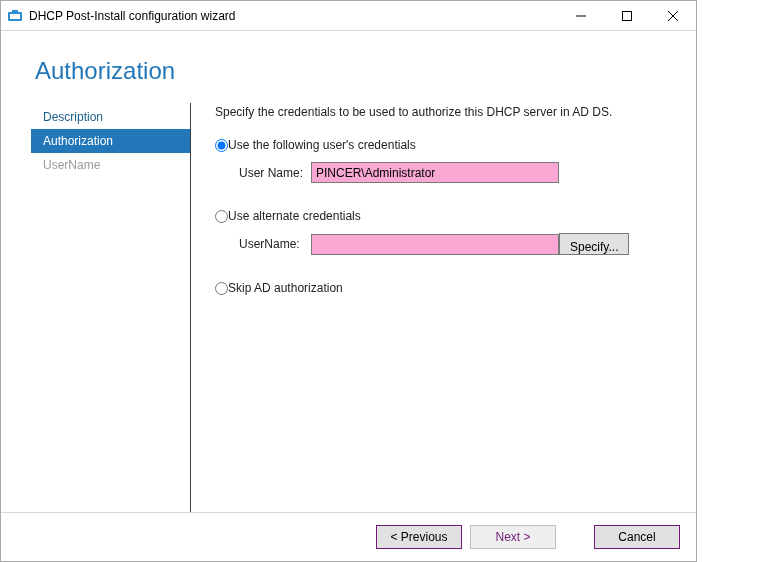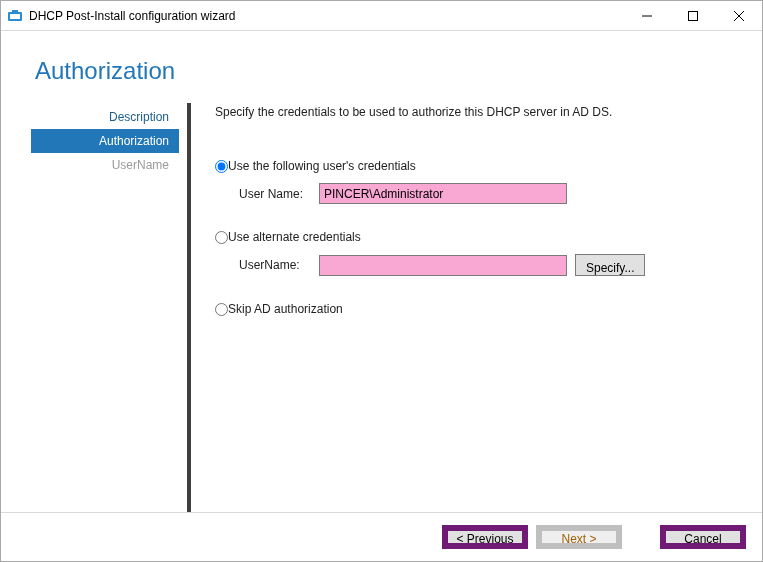--- a/index.html
+++ b/index.html
@@ -4,21 +4,21 @@
 <style>
   * { box-sizing: border-box; }
   html, body {
     margin: 0; padding: 0;
     font-family: "Segoe UI", Tahoma, sans-serif;
     font-size: 12px;
     background: #fff;
     color: #222;
   }
   .window {
-    width: 763px;
+    width: 697px;
     height: 562px;
     border: 1px solid #a9a9a9;
     display: flex;
     flex-direction: column;
     background: #fff;
   }
   .titlebar {
     display: flex;
     align-items: center;
     height: 30px;
@@ -58,59 +58,56 @@
     margin: 6px 0 18px 4px;
   }
   .columns {
     flex: 1;
     display: flex;
     min-height: 0;
   }
   .sidebar {
     width: 160px;
     flex: 0 0 160px;
-    border-right: 4px solid #404040;
+    border-right: 1px solid #404040;
     padding-top: 2px;
-    padding-right: 8px;
-    text-align: right;
   }
   .step {
     padding: 5px 10px 5px 12px;
     font-size: 12px;
     color: #1a5e8a;
     cursor: pointer;
   }
   .step.inactive { color: #9a9a9a; cursor: default; }
   .step.active {
     background: #2177b8;
     color: #fff;
   }
   .content {
     flex: 1;
     padding: 2px 8px 0 24px;
     font-size: 12px;
     color: #222;
   }
   .instruction {
-    margin-bottom: 40px;
+    margin-bottom: 19px;
   }
   .opt-group { margin-bottom: 26px; }
   .radio-row {
     display: flex;
     align-items: center;
     margin-bottom: 10px;
   }
   .radio-row input[type=radio] {
     width: 13px; height: 13px;
     margin: 0;
   }
   .field-row {
     display: flex;
     align-items: center;
-    gap: 8px;
     margin-left: 24px;
   }
   .field-row label {
     min-width: 72px;
     text-align: left;
   }
   .txt {
     height: 21px;
     border: 1px solid #7a7a7a;
     padding: 1px 4px;
@@ -131,26 +128,26 @@
     border-top: 1px solid #d9d9d9;
     padding: 12px 16px;
     display: flex;
     justify-content: flex-end;
     gap: 8px;
   }
   .wbtn {
     width: 86px;
     height: 24px;
     font: inherit;
-    border: 6px solid #701a75;
+    border: 1px solid #701a75;
     background: #e1e1e1;
     cursor: pointer;
   }
   .wbtn:disabled {
-    color: #a16207;
+    color: #701a75;
     border-color: #bfbfbf;
     background: #efefef;
     cursor: default;
   }
   .gap { width: 22px; }
 </style>
 </head>
 <body>
 
 <div class="window">

